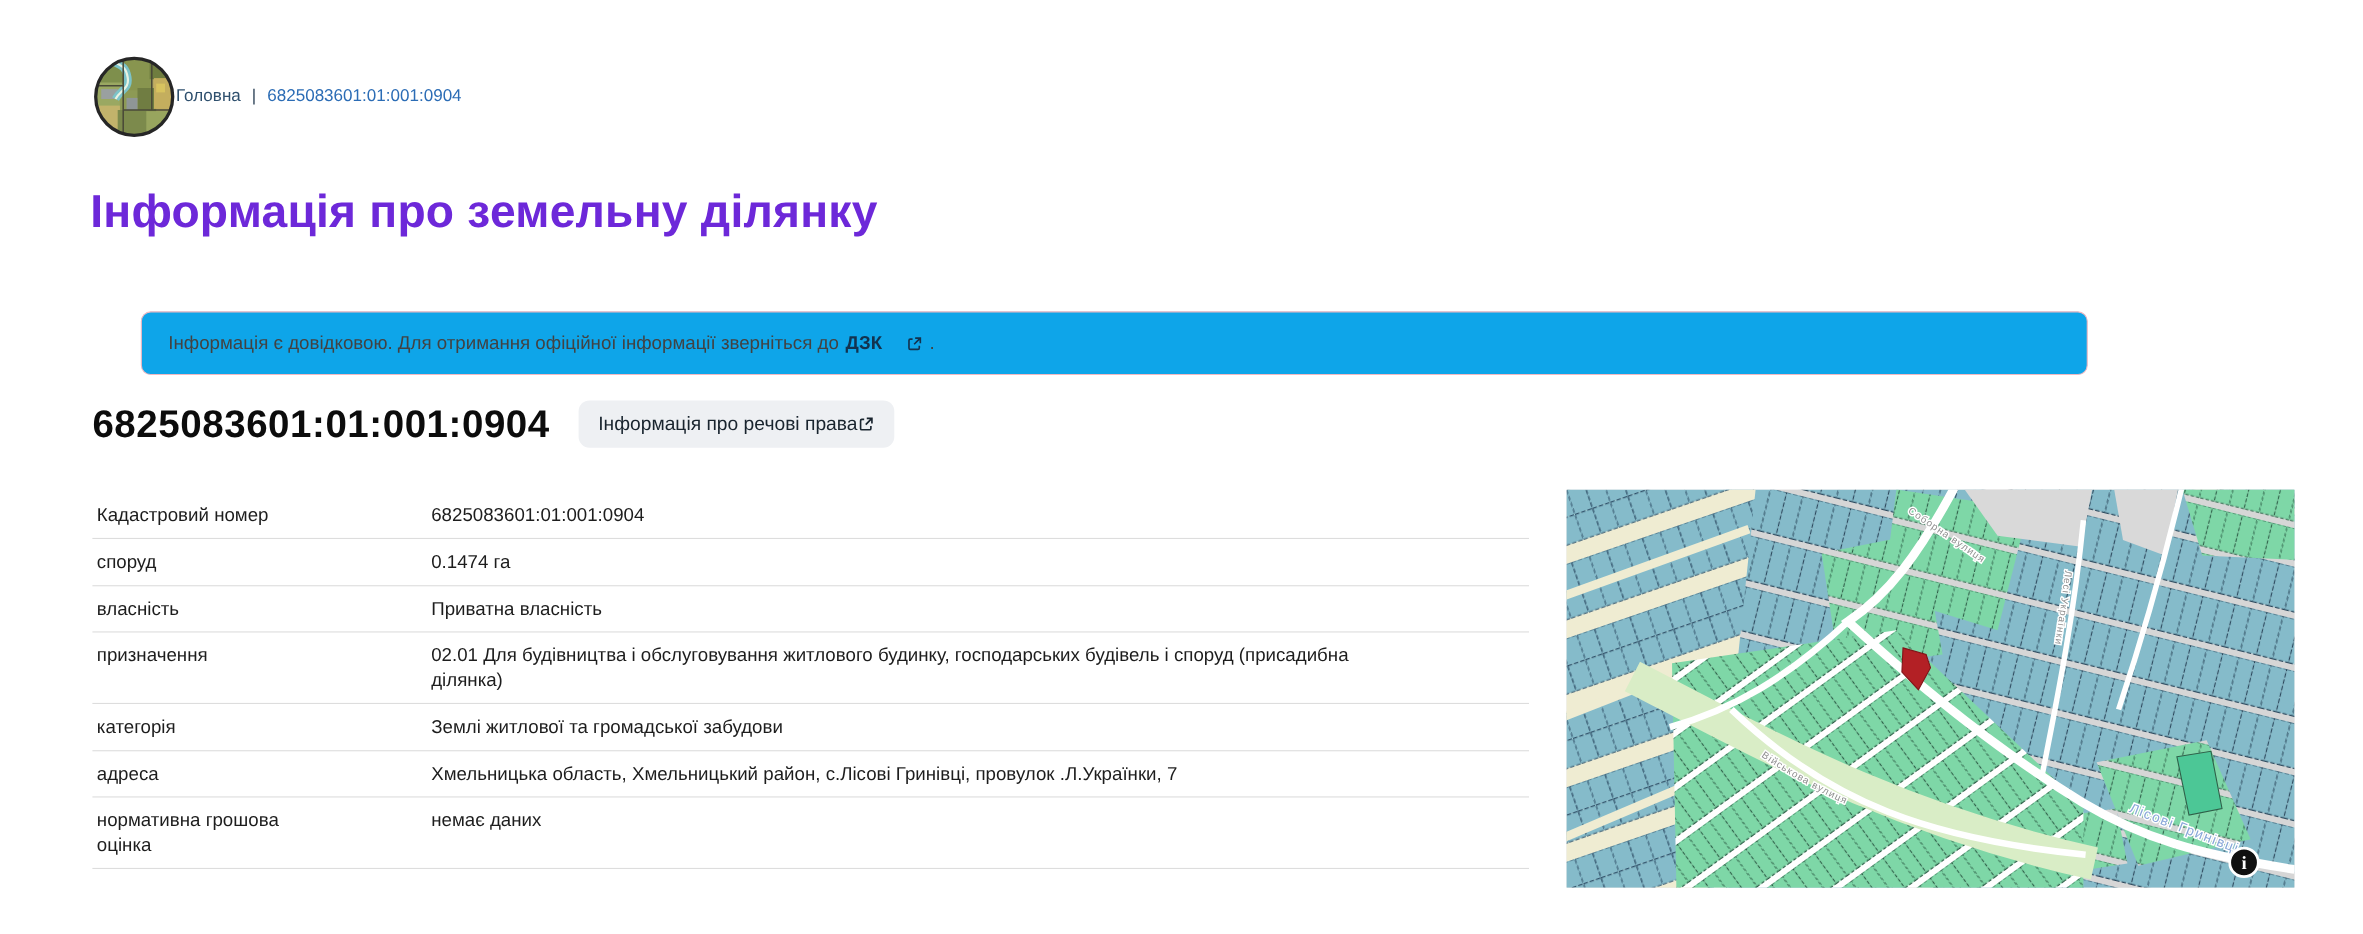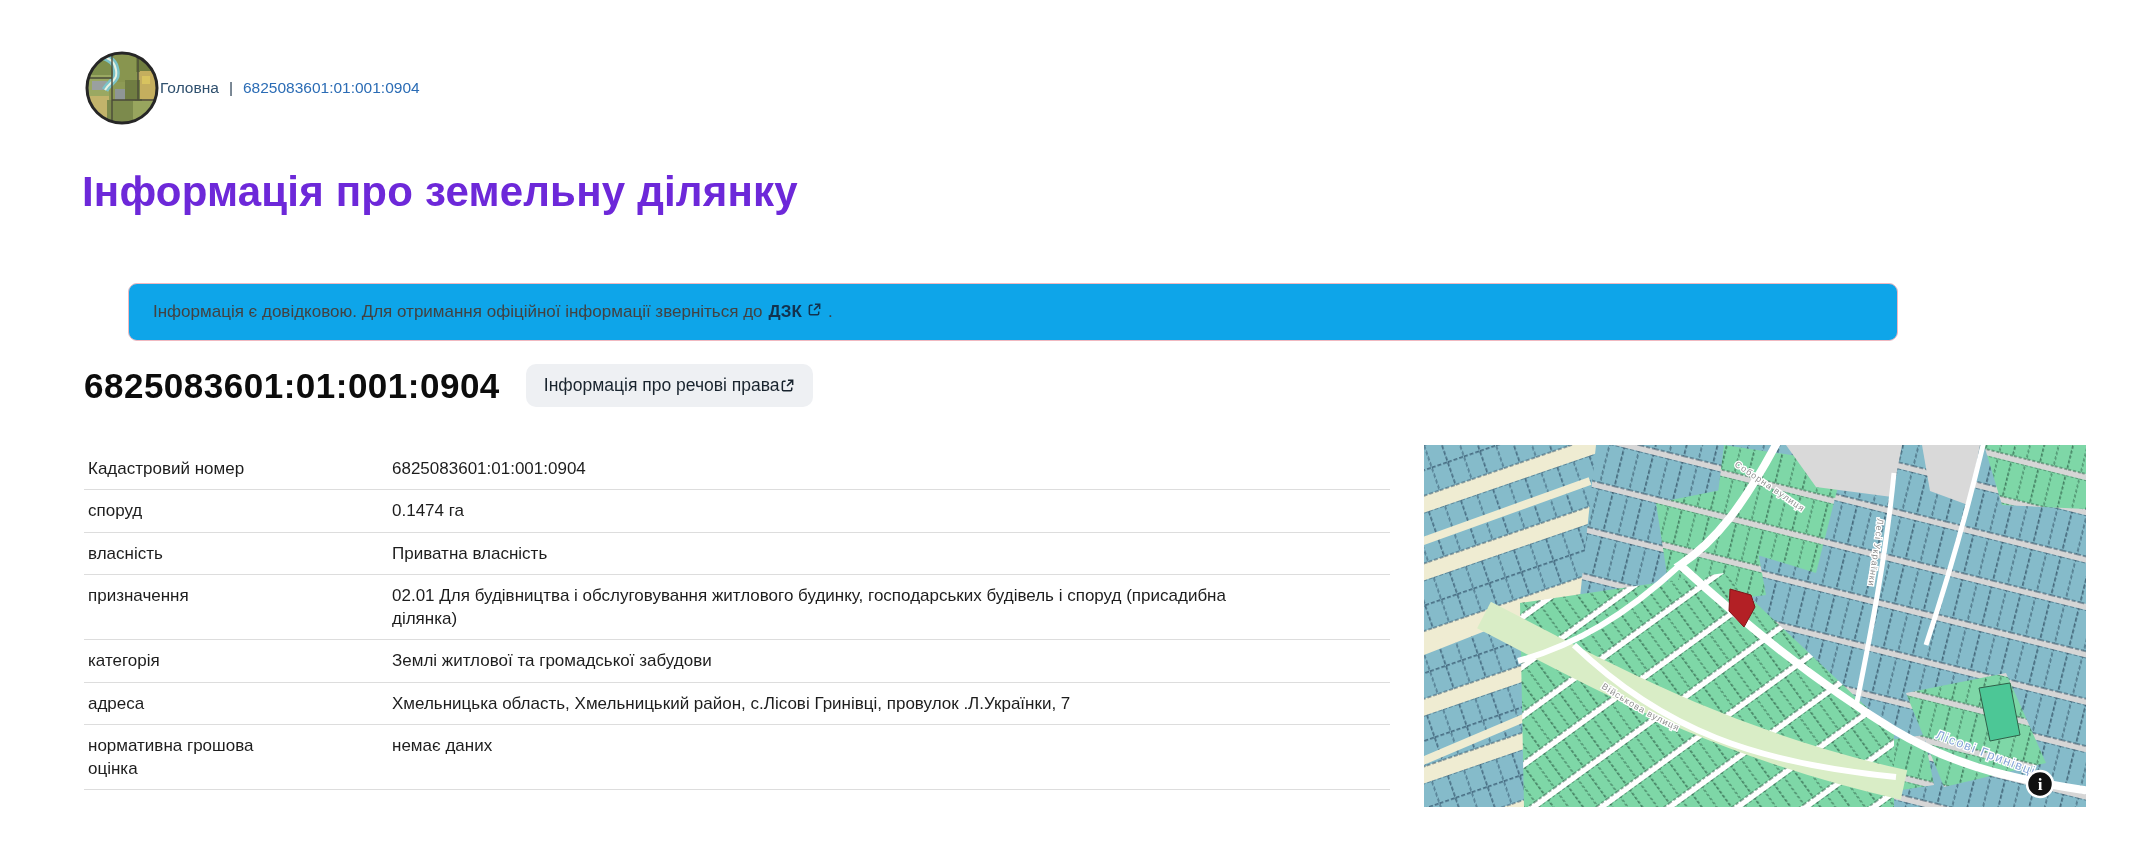--- a/index.html
+++ b/index.html
@@ -22,21 +22,21 @@
     position:absolute; left:82px; top:168px; margin:0;
     font-size:42px; font-weight:700; letter-spacing:0.2px; color:#6d28d9;
   }
 
   
   .alert {
     position:absolute; left:84px; top:283px; width:1770px; height:58px;
     background:#0ea5e9; border:1px solid #f0b9c1; border-radius:9px;
     display:flex; align-items:center; padding:0 24px; font-size:17px; color:#424242;margin-left:44px;
   }
-  .alert a { font-weight:700; color:#13324e; text-decoration:none; margin:0 6px 0 6px; cursor:pointer; display:inline-flex; gap:5px; }
+  .alert a { font-weight:700; color:#13324e; text-decoration:none; margin:0 6px 0 6px; cursor:pointer; display:inline-flex; align-items:center; gap:22px; }
   .ext-icon { width:15px; height:15px; display:inline-block; }
 
   
   .parcel-head { position:absolute; left:84px; top:364px; display:flex; align-items:center; gap:26px; }
   .parcel-number { margin:0; font-size:35px; font-weight:700; color:#0c0c0c; letter-spacing:0.5px; }
   .rights-btn {
     display:inline-flex; align-items:center; 
     background:#eef0f3; border:none; border-radius:10px; cursor:pointer;
     padding:11px 18px; font-size:17.5px; color:#19242e; font-family:inherit;
   }

